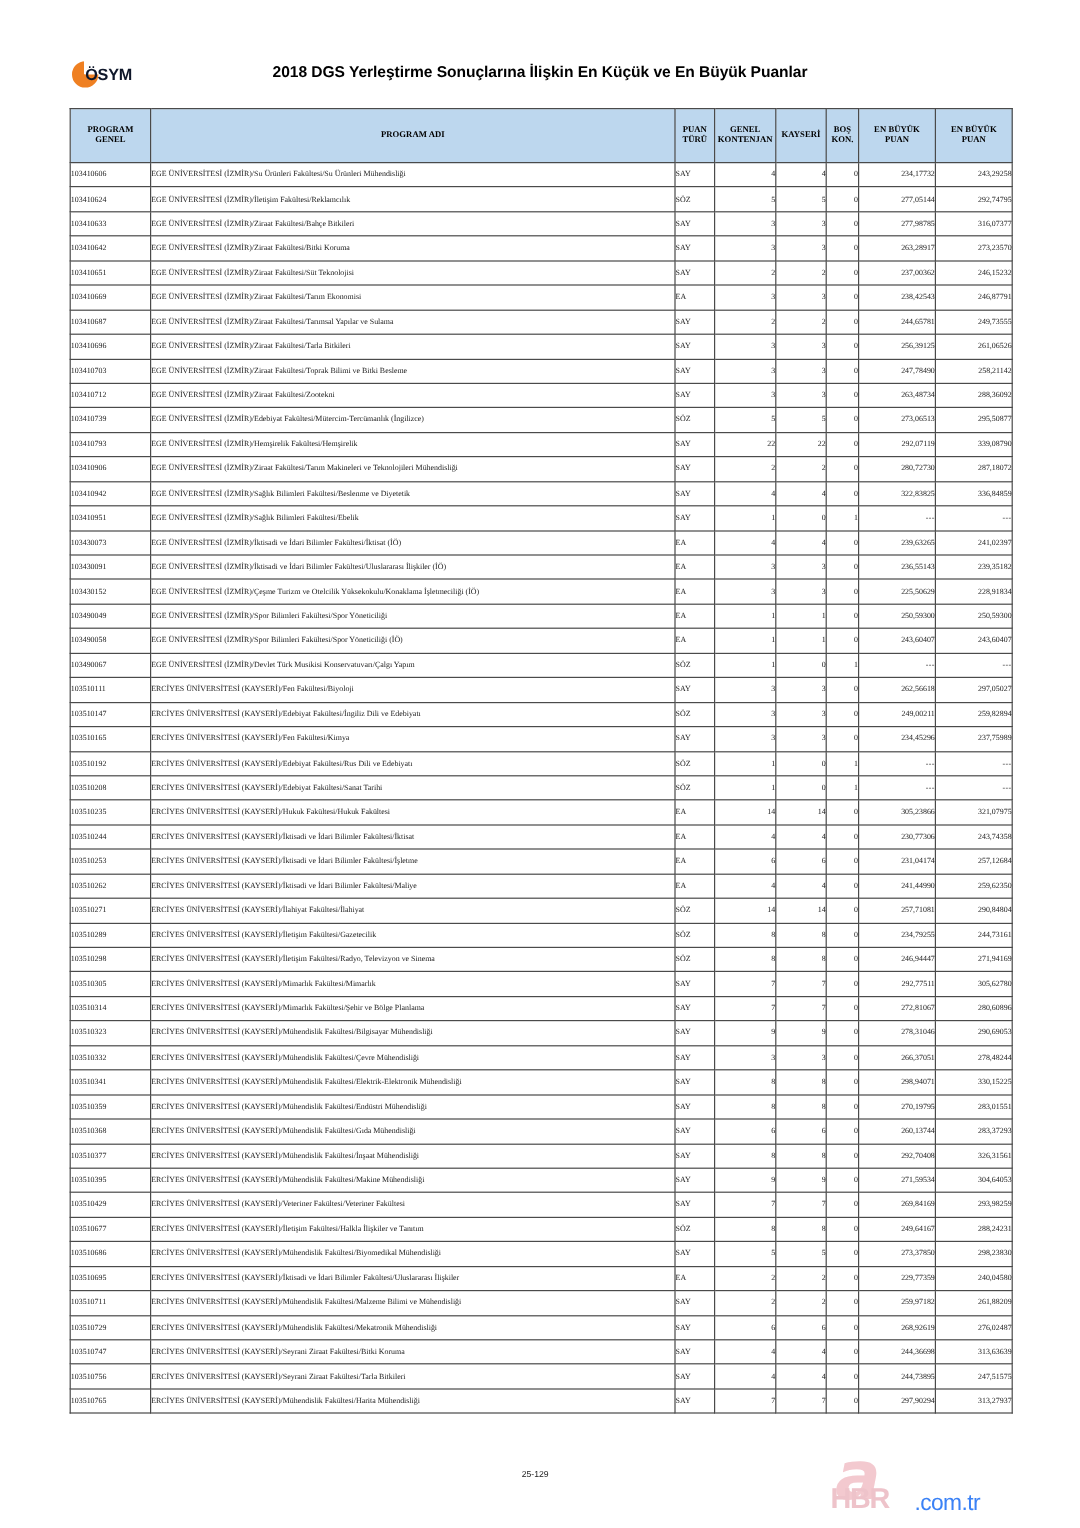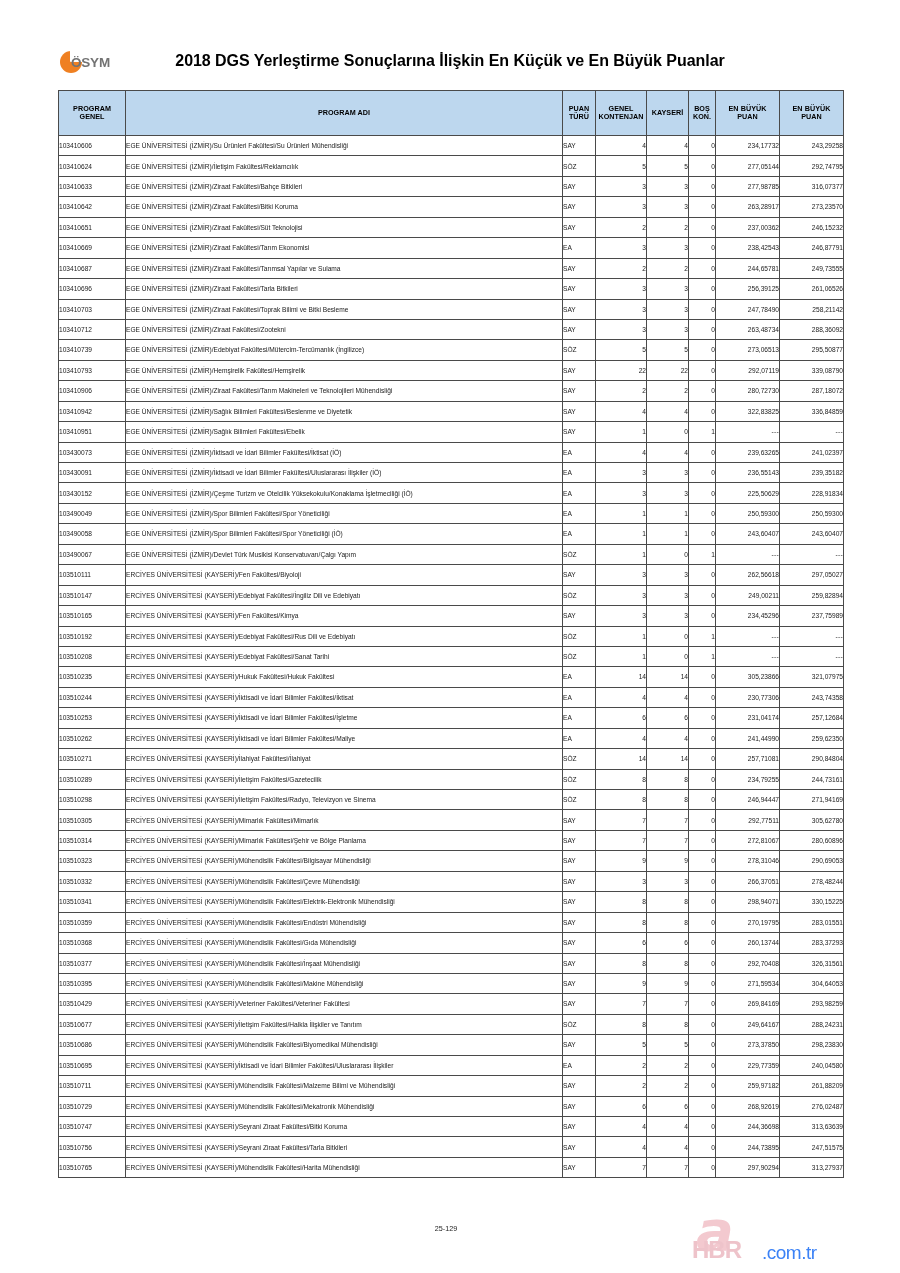--- a/index.html
+++ b/index.html
@@ -58,45 +58,46 @@
     background: #ffffff;
     border-bottom-left-radius: 1px;
   }
   .logo-text {
     font-size: 13.5px;
     font-weight: bold;
     letter-spacing: -0.2px;
     margin-left: -11px;
     position: relative;
     z-index: 3;
-    color: #737373;
+    color: #0f172a;
   }
   .doc-title {
     position: absolute;
     left: 0;
     top: 4px;
     width: 900px;
     text-align: center;
-    font-size: 16px;
+    font-size: 13px;
     font-weight: bold;
     letter-spacing: -0.05px;
     color: #000000;
   }
 
   
   .table-wrap {
     position: absolute;
     top: 90px;
     left: 58px;
     width: 785px;
   }
   table.grid {
     border-collapse: collapse;
     width: 785px;
     table-layout: fixed;
+    font-family: Liberation Serif, serif;
   }
   table.grid th, table.grid td {
     border: 1px solid #4a4a4a;
     padding: 0;
     vertical-align: middle;
     font-size: 6.6px;
     line-height: 1.1;
   }
   table.grid thead th {
     background: #bdd7ee;

